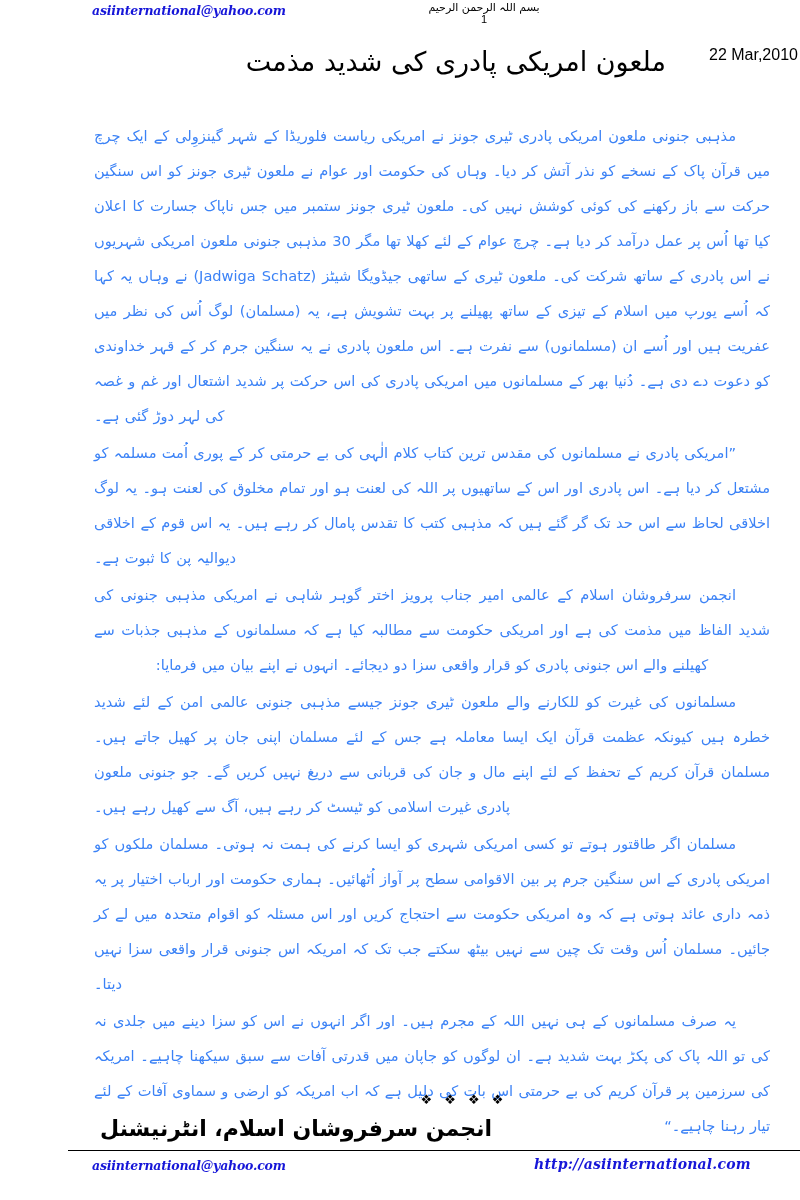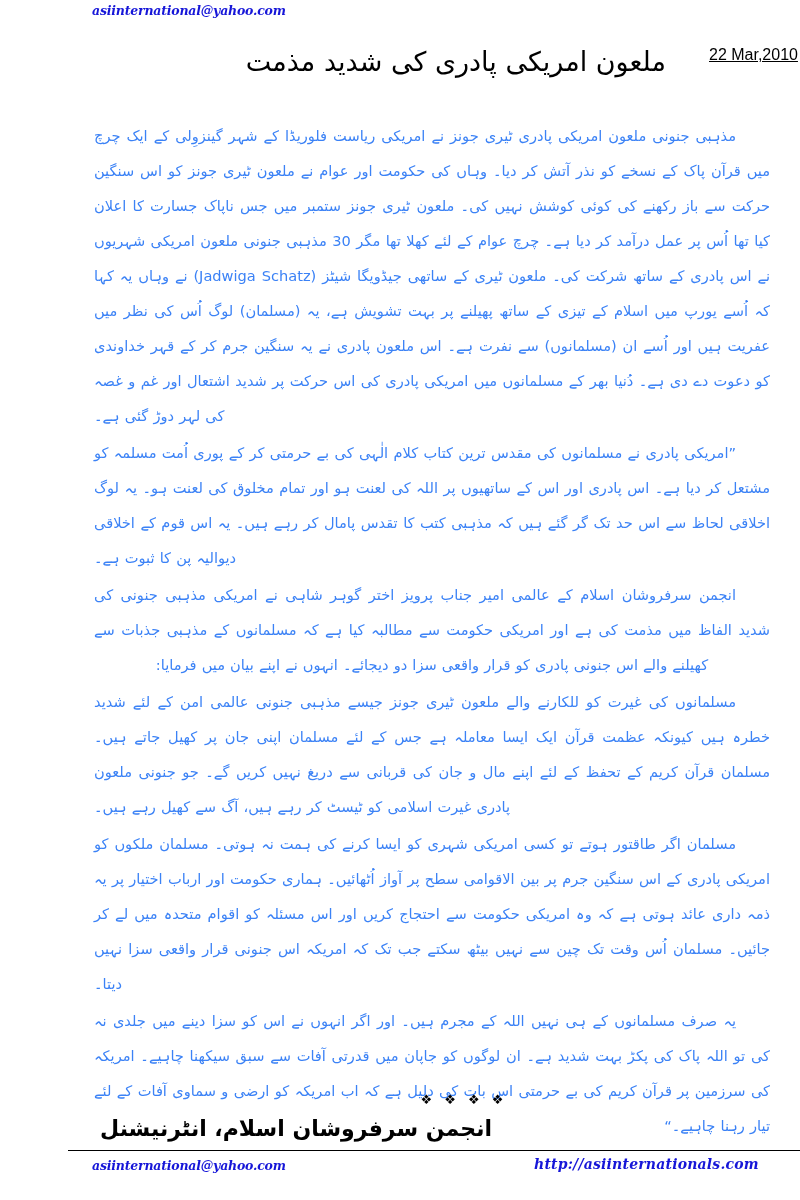--- a/index.html
+++ b/index.html
@@ -89,21 +89,20 @@
   }
   .doc-date {
     position: absolute;
     left: 645px;
     top: 8px;
     direction: ltr;
     font-family: "Liberation Sans", sans-serif;
     font-size: 16px;
     color: #000;
     white-space: nowrap;
-    text-decoration: underline;
   }
 
   
   .body-area {
     position: absolute;
     top: 118px;
     right: 30px;
     left: 30px;
     direction: rtl;
   }
@@ -218,20 +217,24 @@
   }
 </style>
 </head>
 <body>
 
 <div class="page">
 
   <div class="top-header">
     <div class="email-top">asiinternational@yahoo.com</div>
 
+    <div class="bismillah-wrap">
+      <div class="bismillah">بسم اللہ الرحمن الرحیم</div>
+      <div class="page-number">1</div>
+    </div>
   </div>
 
   <div class="title-row">
     <div class="doc-title">ملعون امریکی پادری کی شدید مذمت</div>
     <div class="doc-date">22  Mar,2010</div>
   </div>
 
   <div class="body-area">
     <p class="para">مذہبی جنونی ملعون امریکی پادری ٹیری جونز نے امریکی ریاست فلوریڈا کے شہر گینزوِلی کے ایک چرچ میں قرآن پاک کے نسخے کو نذر آتش کر دیا۔ وہاں کی حکومت اور عوام نے ملعون ٹیری جونز کو اس سنگین حرکت سے باز رکھنے کی کوئی کوشش نہیں کی۔ ملعون ٹیری جونز ستمبر میں جس ناپاک جسارت کا اعلان کیا تھا اُس پر عمل درآمد کر دیا ہے۔ چرچ عوام کے لئے کھلا تھا مگر 30 مذہبی جنونی ملعون امریکی شہریوں نے اس پادری کے ساتھ شرکت کی۔ ملعون ٹیری کے ساتھی جیڈویگا شیٹز (Jadwiga  Schatz) نے وہاں یہ کہا کہ اُسے یورپ میں اسلام کے تیزی کے ساتھ پھیلنے پر بہت تشویش ہے، یہ (مسلمان) لوگ اُس کی نظر میں عفریت ہیں اور اُسے ان (مسلمانوں) سے نفرت ہے۔ اس ملعون پادری نے یہ سنگین جرم کر کے قہر خداوندی کو دعوت دے دی ہے۔ دُنیا بھر کے مسلمانوں میں امریکی پادری کی اس حرکت پر شدید اشتعال اور غم و غصہ کی لہر دوڑ گئی ہے۔</p>
     <p class="para">”امریکی پادری نے مسلمانوں کی مقدس ترین کتاب کلام الٰہی کی بے حرمتی کر کے پوری اُمت مسلمہ کو مشتعل کر دیا ہے۔ اس پادری اور اس کے ساتھیوں پر اللہ کی لعنت ہو اور تمام مخلوق کی لعنت ہو۔ یہ لوگ اخلاقی لحاظ سے اس حد تک گر گئے ہیں کہ مذہبی کتب کا تقدس پامال کر رہے ہیں۔ یہ اس قوم کے اخلاقی دیوالیہ پن کا ثبوت ہے۔</p>
@@ -243,16 +246,16 @@
 
 
   <div class="ornament">❖ ❖ ❖ ❖</div>
 
   <div class="org-name">انجمن سرفروشان اسلام، انٹرنیشنل</div>
 
   <div class="footer-rule"></div>
 
   <div class="footer-bar">
     <div class="email-bottom">asiinternational@yahoo.com</div>
-    <div class="site-bottom">http://asiinternationals.com</div>
+    <div class="site-bottom">http://asiinternational.com</div>
   </div>
 
 </div>
 
 </body></html>

